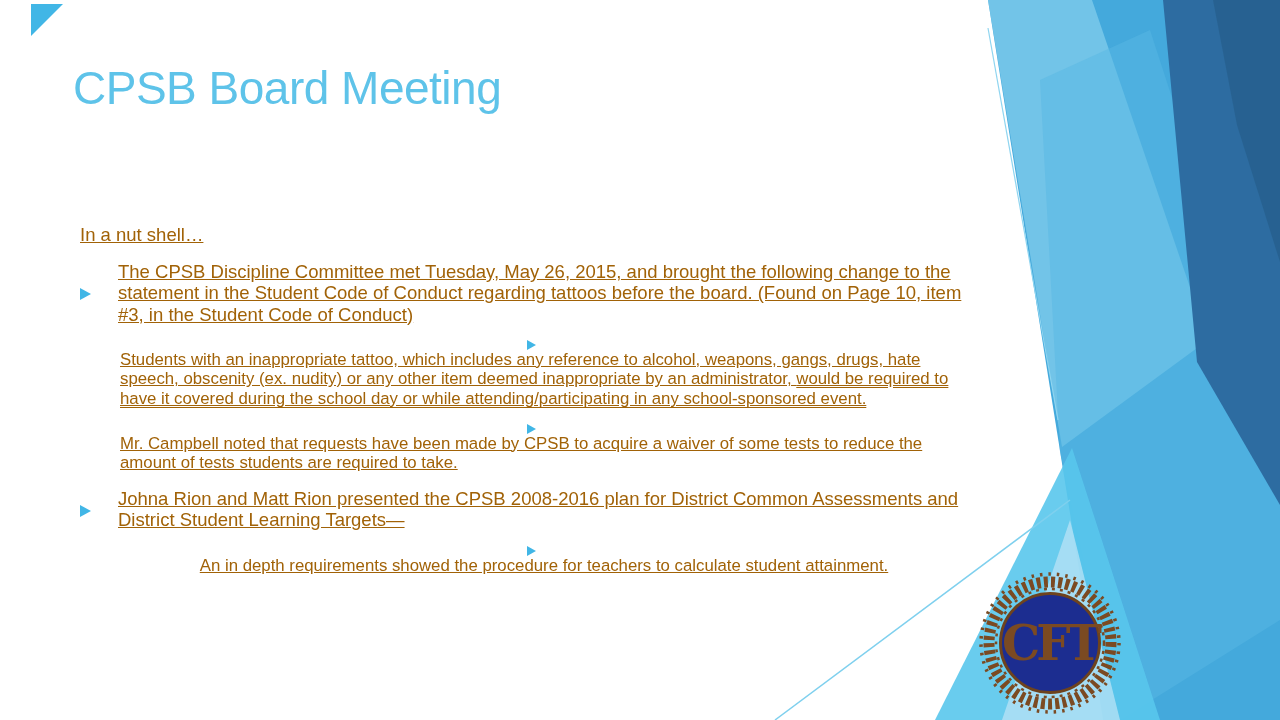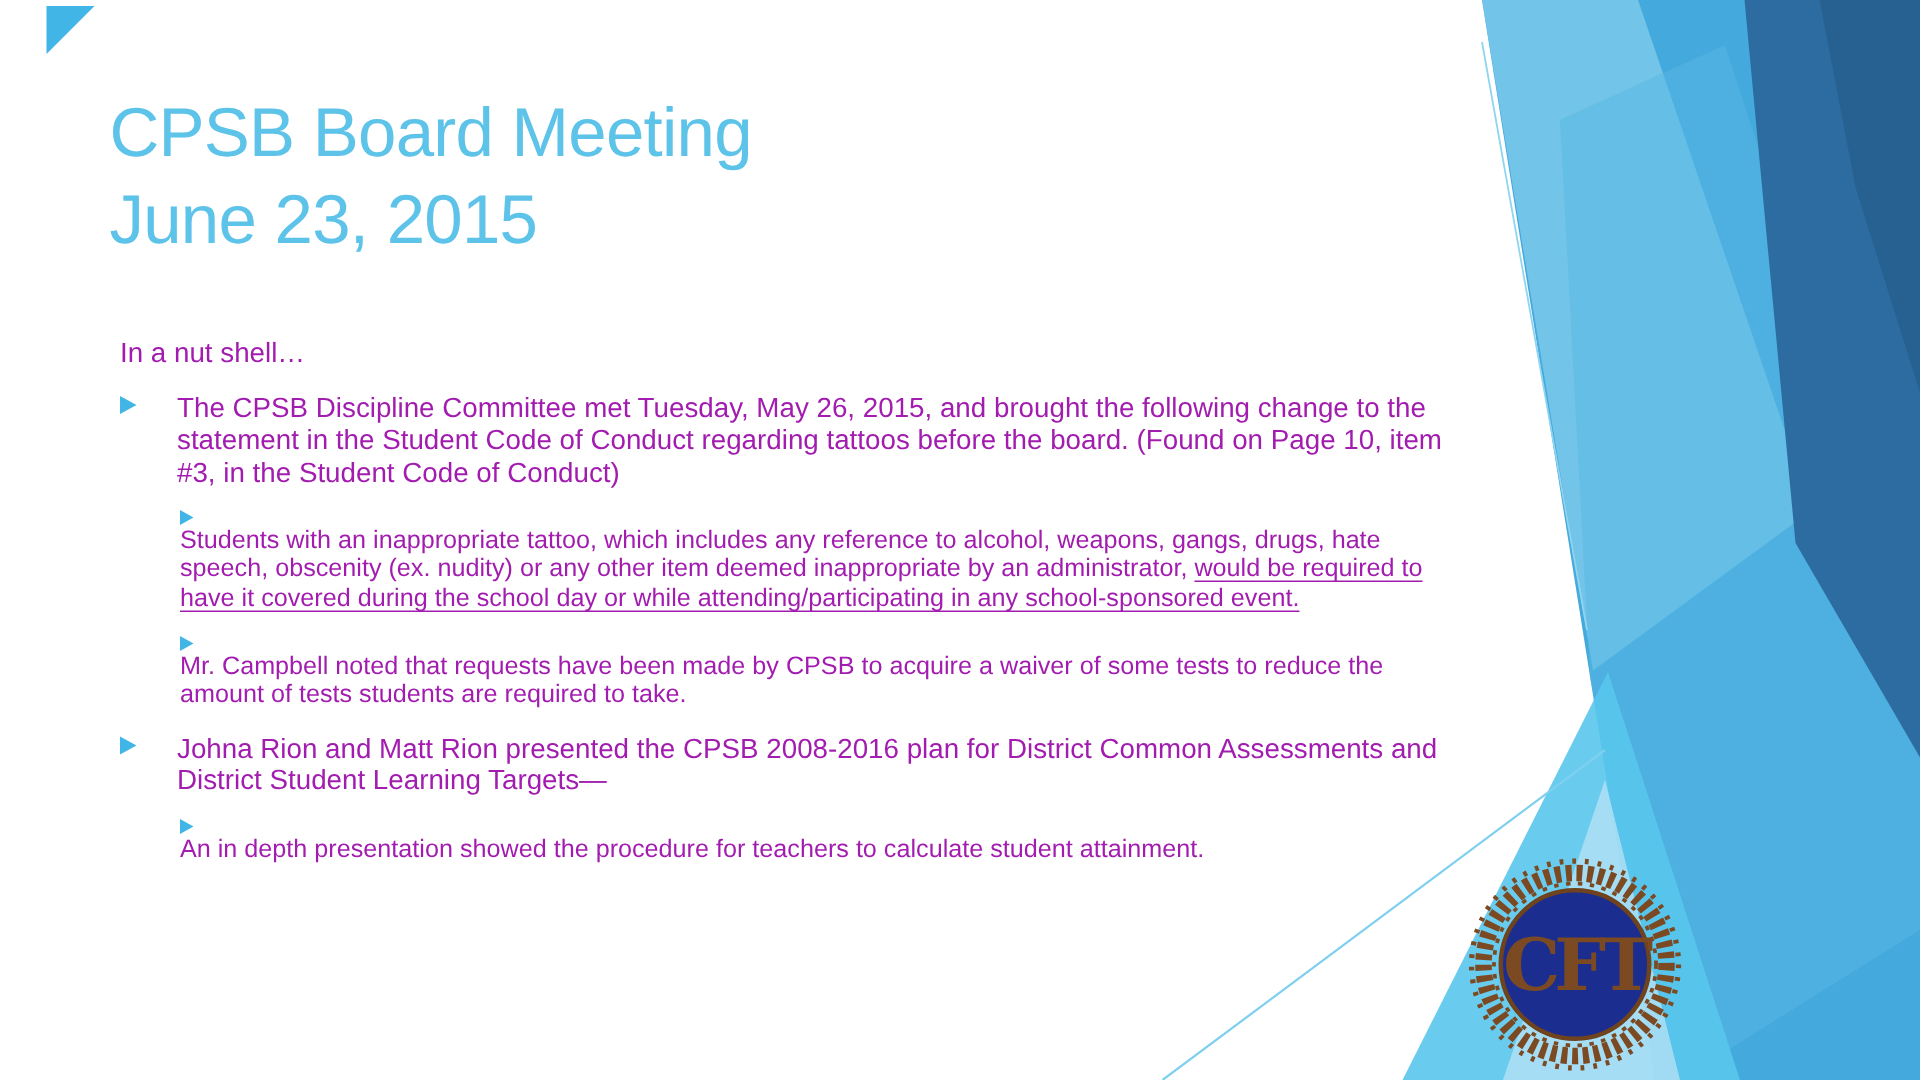--- a/index.html
+++ b/index.html
@@ -6,23 +6,23 @@
   .slide{
     position:relative; width:1280px; height:720px; overflow:hidden;
     background:#ffffff; font-family:"Liberation Sans", sans-serif;
   }
   .bg{position:absolute; inset:0; z-index:0;}
   .title-block{
     position:absolute; left:73px; top:60px; z-index:2;
     color:#5ec3e9; font-size:46px; line-height:1.26; letter-spacing:-0.5px;
     font-weight:400;
   }
-  .content{position:absolute; left:80px; top:224px; width:888px; z-index:2; color:#a21caf;}
+  .content{position:absolute; left:80px; top:224px; width:888px; z-index:2; color:#a16207;text-decoration:underline;}
   .intro{font-size:18.5px; margin:0 0 4px 0;}
-  .row{display:flex; align-items:flex-start;}
+  .row{display:flex; align-items:center;}
   .row.b1{margin-top:15px; font-size:18.5px; line-height:1.15;}
   .row.b2{margin-top:12px; margin-left:40px; font-size:16.8px; line-height:1.17;flex-direction:column;}
   .arrow{flex:0 0 auto; width:0; height:0; display:block;}
   .b1 > .arrow{
     border-left:11px solid #41b6e6; border-top:6.5px solid transparent;
     border-bottom:6.5px solid transparent; margin:3px 27px 0 0;
   }
   .b2 > .arrow{
     border-left:9px solid #41b6e6; border-top:5.5px solid transparent;
     border-bottom:5.5px solid transparent; margin:3px 25px 0 0;
@@ -53,21 +53,20 @@
     <polygon points="1002,720 1070,520 1120,720" fill="#b9e3f6" opacity="0.75"></polygon>
 
     <line x1="775" y1="720" x2="1070" y2="500" stroke="#7fd0ee" stroke-width="1.5"></line>
     <line x1="988" y1="28" x2="1058" y2="420" stroke="#8fd5f0" stroke-width="1.2"></line>
 
     <polygon points="31,4 63,4 31,36" fill="#41b6e6"></polygon>
   </svg>
 
   <div class="title-block">
     <div>CPSB Board Meeting</div>
-    <div>June 23, 2015</div>
   </div>
 
   <div class="content">
     <p class="intro">In a nut shell…</p>
 
     <div class="row b1">
       <span class="arrow"></span>
       <span class="btext">The CPSB Discipline Committee met Tuesday, May 26, 2015, and brought the following change to the statement in the Student Code of Conduct regarding tattoos before the board. (Found on Page 10, item #3, in the Student Code of Conduct)</span>
     </div>
 
@@ -83,21 +82,21 @@
       <span class="btext">Mr. Campbell noted that requests have been made by CPSB to acquire a waiver of some tests to reduce the amount of tests students are required to take.</span>
     </div>
 
     <div class="row b1">
       <span class="arrow"></span>
       <span class="btext">Johna Rion and Matt Rion presented the CPSB 2008-2016 plan for District Common Assessments and District Student Learning Targets—</span>
     </div>
 
     <div class="row b2">
       <span class="arrow"></span>
-      <span class="btext">An in depth presentation showed the procedure for teachers to calculate student attainment.</span>
+      <span class="btext">An in depth requirements showed the procedure for teachers to calculate student attainment.</span>
     </div>
   </div>
 
   <svg class="logo" width="150" height="150" viewBox="0 0 150 150">
 
     <circle cx="75" cy="75" r="69" fill="none" stroke="#7b4a22" stroke-width="3.5" stroke-dasharray="2.5 6"></circle>
     <circle cx="75" cy="75" r="61" fill="none" stroke="#7b4a22" stroke-width="11" stroke-dasharray="4 3.2"></circle>
     <circle cx="75" cy="75" r="54" fill="none" stroke="#7b4a22" stroke-width="2.5" stroke-dasharray="3 5"></circle>
 
     <circle cx="75" cy="75" r="49.5" fill="#1c2d90" stroke="#6e431e" stroke-width="3"></circle>

